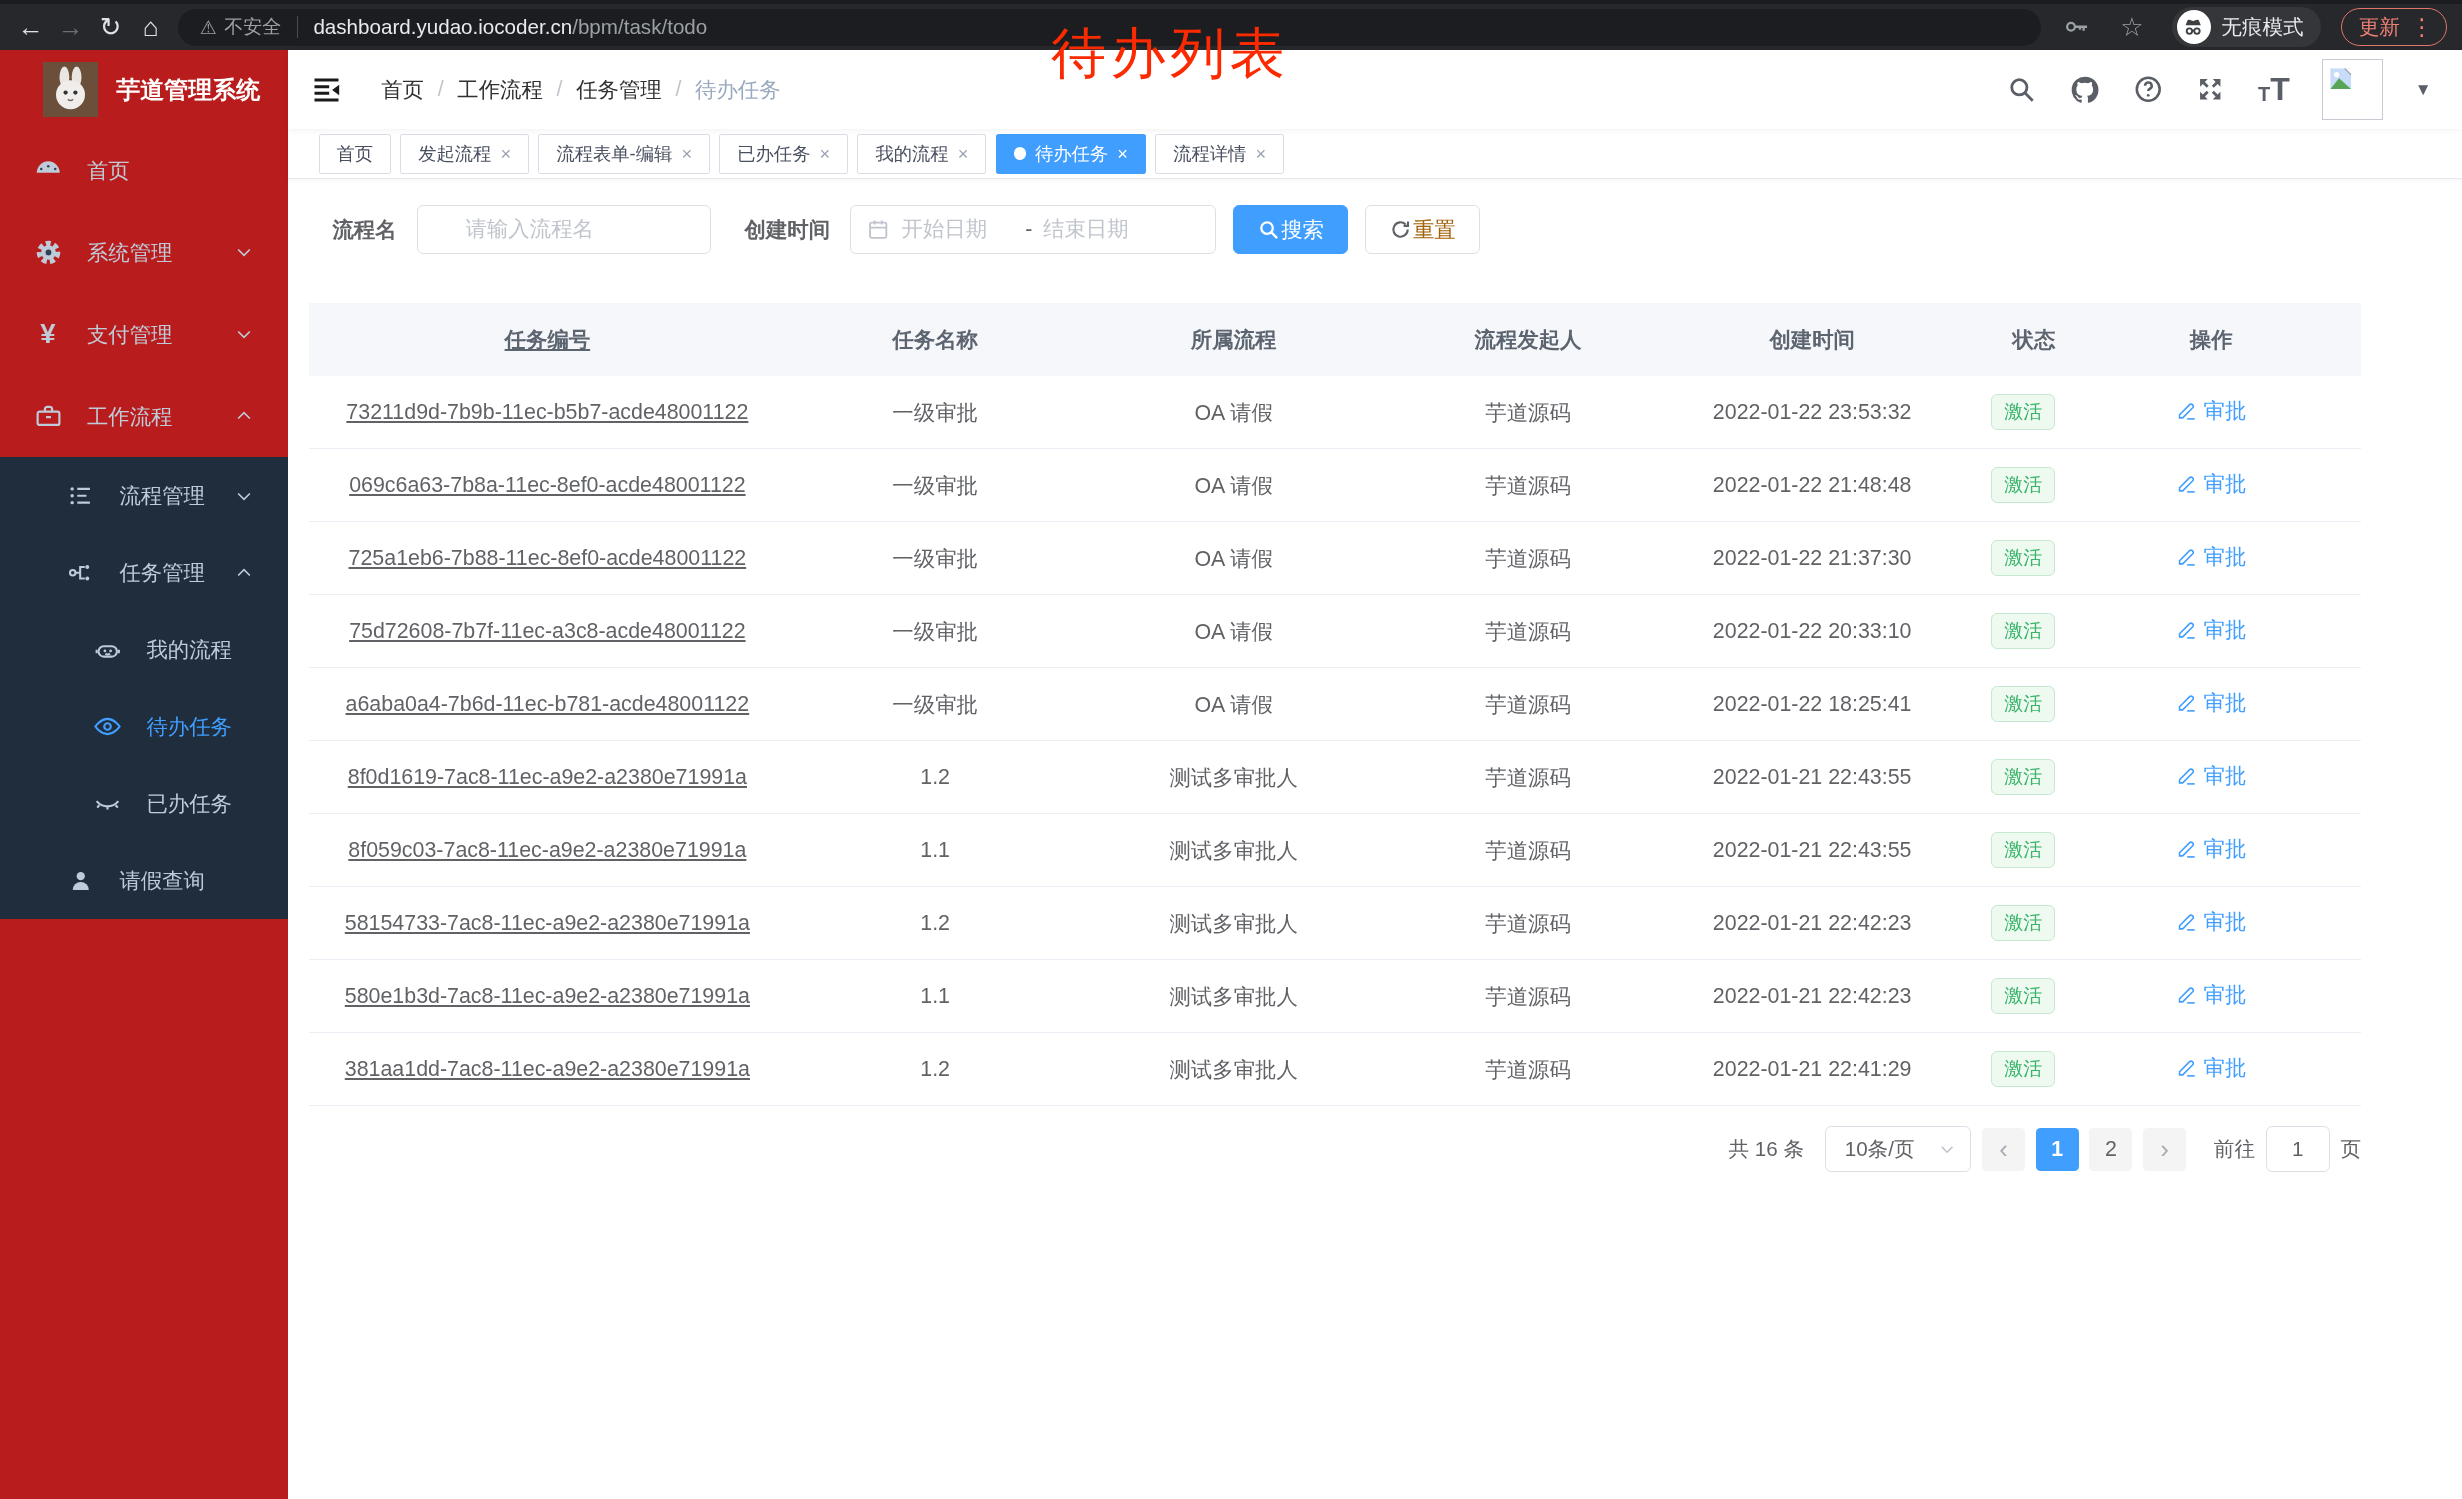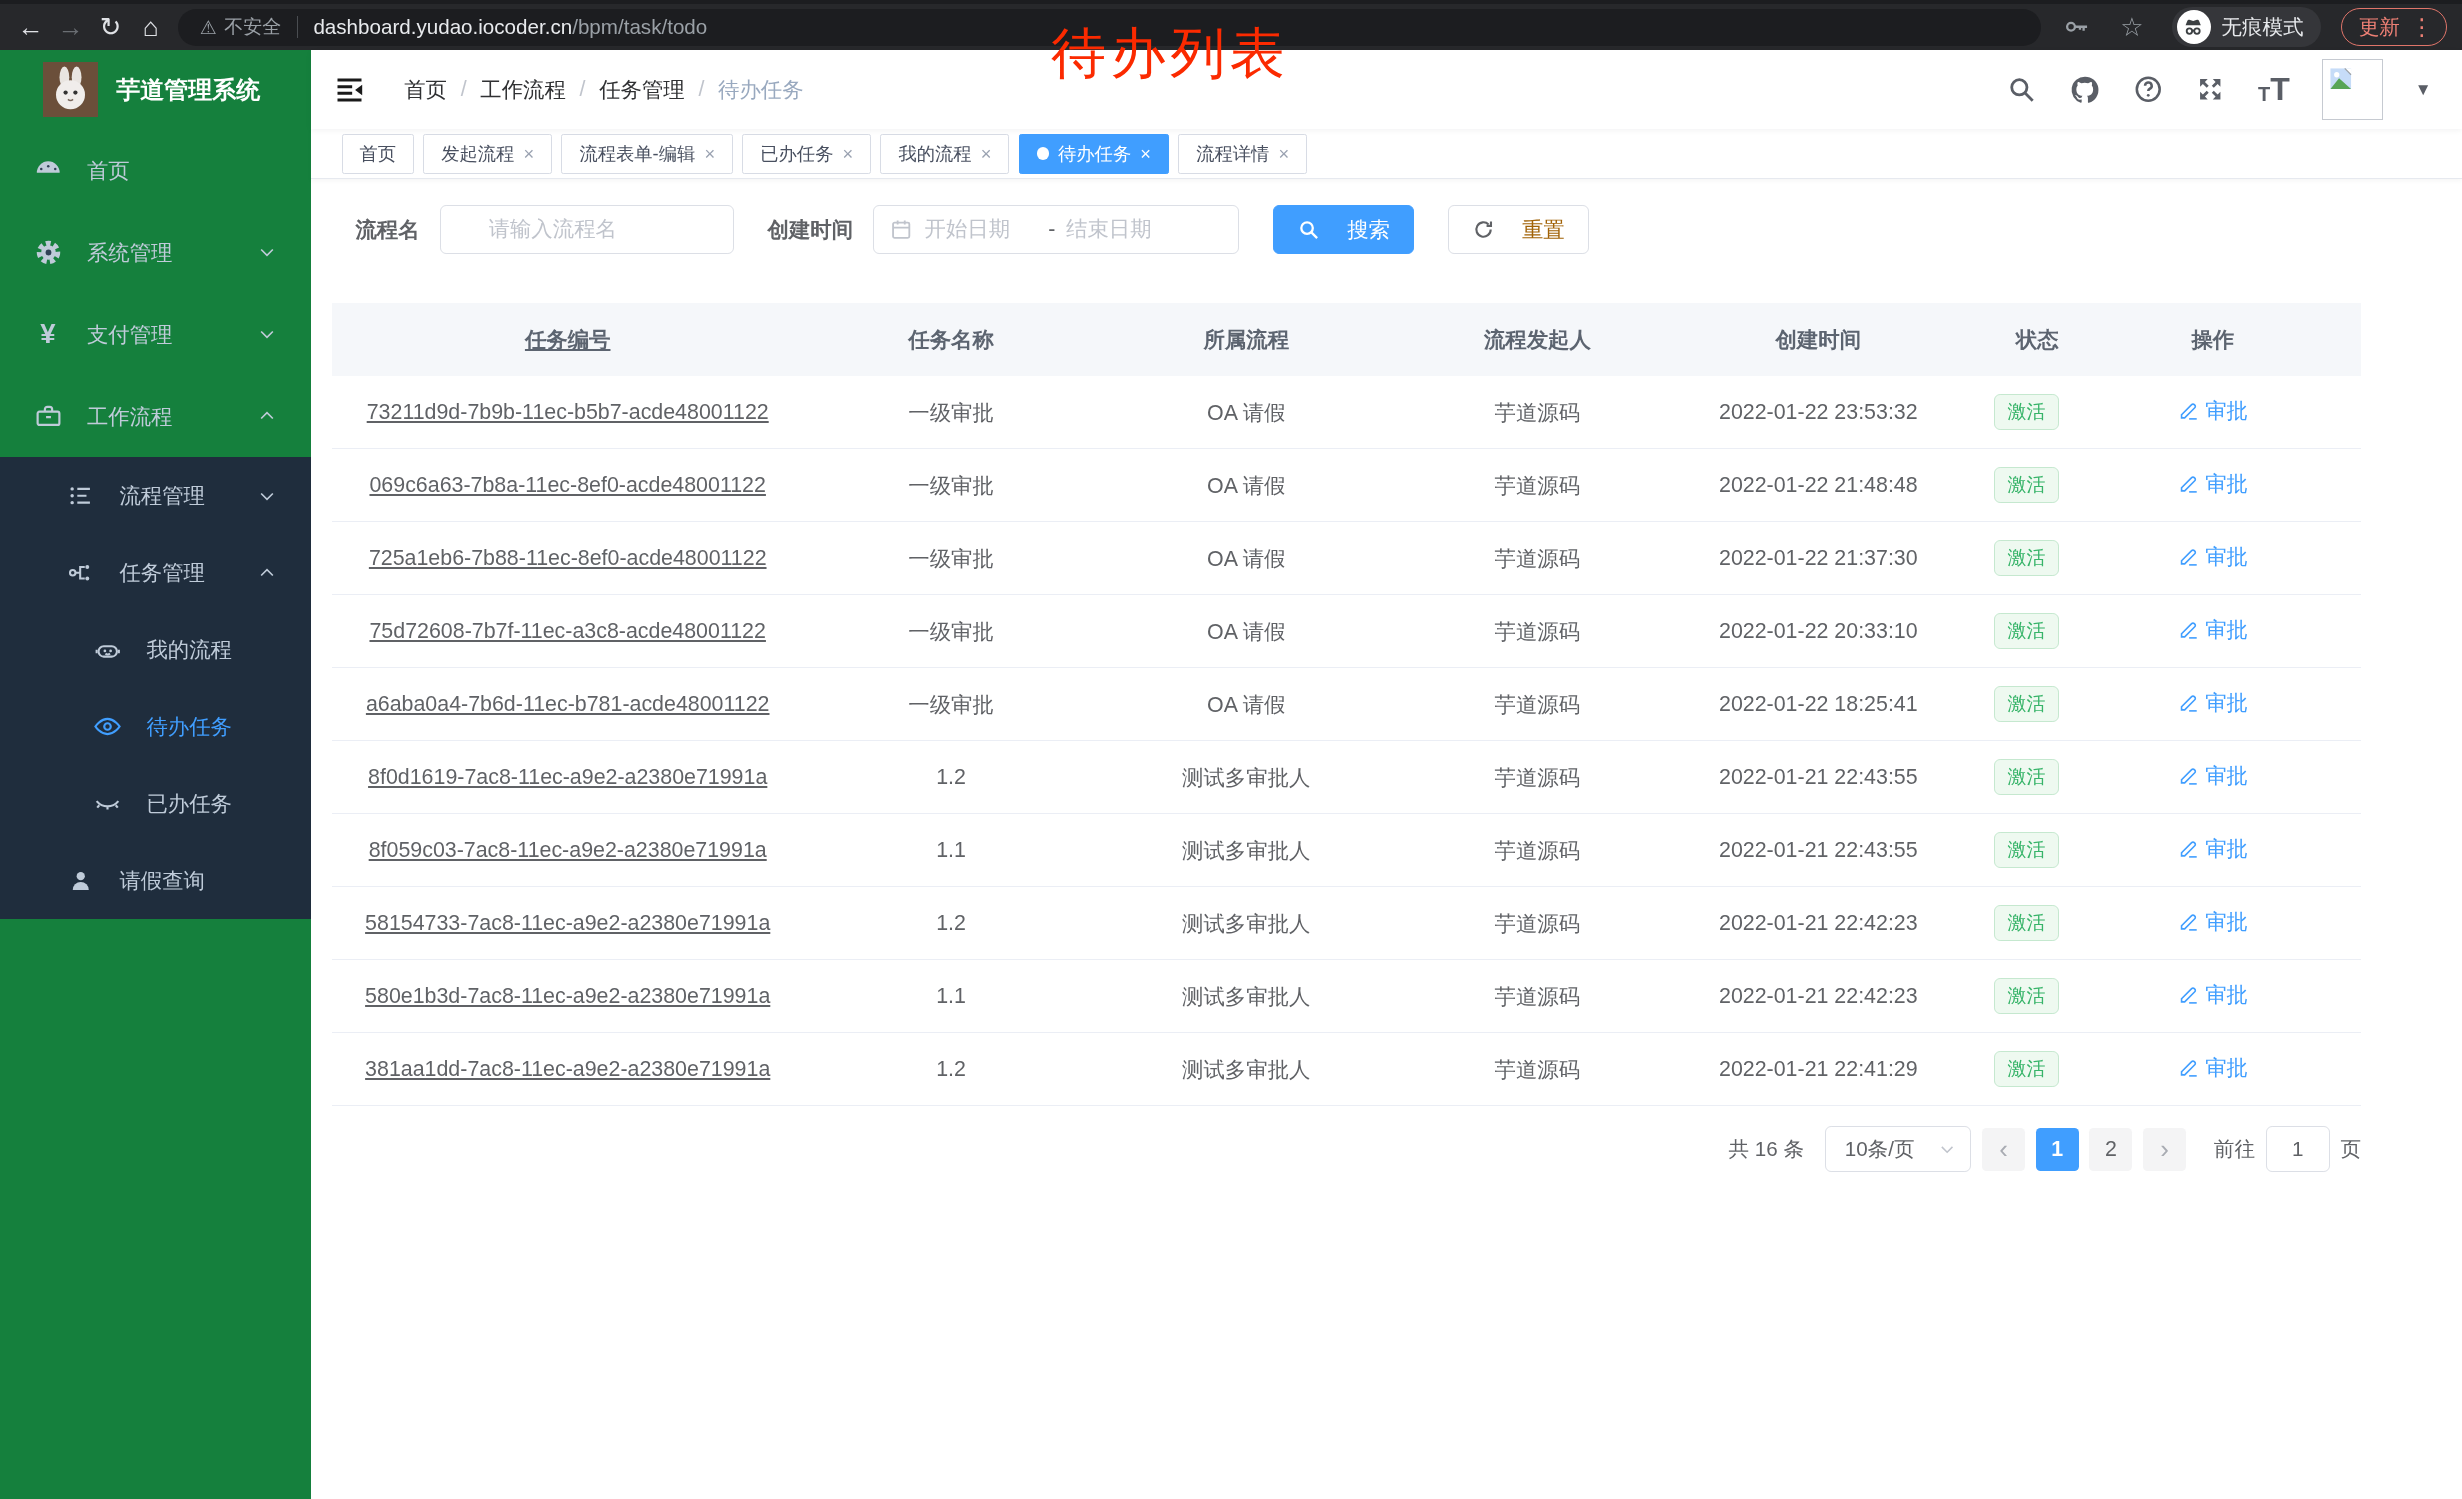--- a/index.html
+++ b/index.html
@@ -21,21 +21,21 @@
   .bright { display:flex; align-items:center; gap:20px; flex:0 0 auto; }
   .chip { height:40px; background:#35363a; border-radius:20px; display:flex; align-items:center;
           gap:10.7px; padding:0 17px 0 4.6px; color:#e8eaed; font-size:20.6px; }
   .incog-circle { width:34px; height:34px; border-radius:50%; background:#fff; display:flex; align-items:center; justify-content:center; }
   .updatepill { height:38px; border:1.5px solid #e0756a; border-radius:20px; color:#ee8075;
                 display:flex; align-items:center; gap:10.7px; padding:0 12.2px 0 17px; font-size:20.6px; }
   .kebab { color:#ee8075; font-size:23px; letter-spacing:0; }
 
   
   .app { display:flex; height:1449px; }
-  .sidebar { width:311px; background:#15803d; flex:0 0 auto; color:#bfcbd9; }
+  .sidebar { width:288px; background:#b91c1c; flex:0 0 auto; color:#bfcbd9; }
   .logo-row { height:79px; display:flex; align-items:center; padding-left:43px; }
   .logo-img { width:55px; height:55px; flex:0 0 auto; }
   .logo-title { color:#fff; font-size:24px; font-weight:bold; margin-left:18.3px; white-space:nowrap; }
   .mi { display:flex; align-items:center; height:82px; font-size:21.4px; cursor:pointer; position:relative; }
   .mi .ic { width:35px; display:flex; justify-content:center; flex:0 0 auto; }
   .mi .lbl { margin-left:21.4px; white-space:nowrap; }
   .mi .chev { position:absolute; right:34px; }
   .mi.lv1 { padding-left:30.5px; }
   .mi.lv2 { padding-left:63px; }
   .mi.lv3 { padding-left:90px; }
@@ -77,22 +77,22 @@
   .el-input { height:49px; border:1.5px solid #dcdfe6; border-radius:6.1px; font-size:21.4px; color:#606266;
               padding:0 18.3px; outline:none; background:#fff; font-family:inherit; }
   .el-input::placeholder { color:#c0c4cc; }
   .name-input { width:294px; margin-left:20px;padding-left:48px; }
   .time-label { margin-left:34px; }
   .range { width:366px; height:49px; border:1.5px solid #dcdfe6; border-radius:6.1px; margin-left:20px;
            display:flex; align-items:center; padding:0 15.3px; color:#c0c4cc; }
   .range input { border:none; outline:none; font-size:21.4px; width:113px; color:#606266; background:transparent; font-family:inherit; }
   .range input::placeholder { color:#c0c4cc; }
   .range .dash { color:#606266; margin:0 10.7px; font-size:21.4px; }
-  .btn { height:49px; border-radius:6.1px; font-size:21.4px; display:flex; align-items:center; gap:27px;
-         padding:0 23px; margin-left:34px; cursor:pointer; white-space:nowrap; }
+  .btn { height:49px; border-radius:6.1px; font-size:21.4px; display:flex; align-items:center; gap:1px;
+         padding:0 23px; margin-left:17px; cursor:pointer; white-space:nowrap; }
   .btn-primary { background:#409eff; color:#fff; border:1.5px solid #409eff; }
   .btn-plain { background:#fff; color:#a16207; border:1.5px solid #dcdfe6; }
 
   
   .table { margin-top:49px; width:100%; font-size:21.4px; color:#606266; }
   .trow { display:flex; align-items:center; }
   .thead { background:#f5f7fa; height:73px; font-weight:bold; color:#5c6470; }
   .tbody .trow { height:73px; border-bottom:1.5px solid #ebeef5; background:#fff; }
   .cell { text-align:center; padding:0 6.1px; overflow:hidden; white-space:nowrap; }
   .c1{width:23.2%;text-decoration:underline;} .c2{width:14.6%;} .c3{width:14.5%;} .c4{width:14.2%;}

